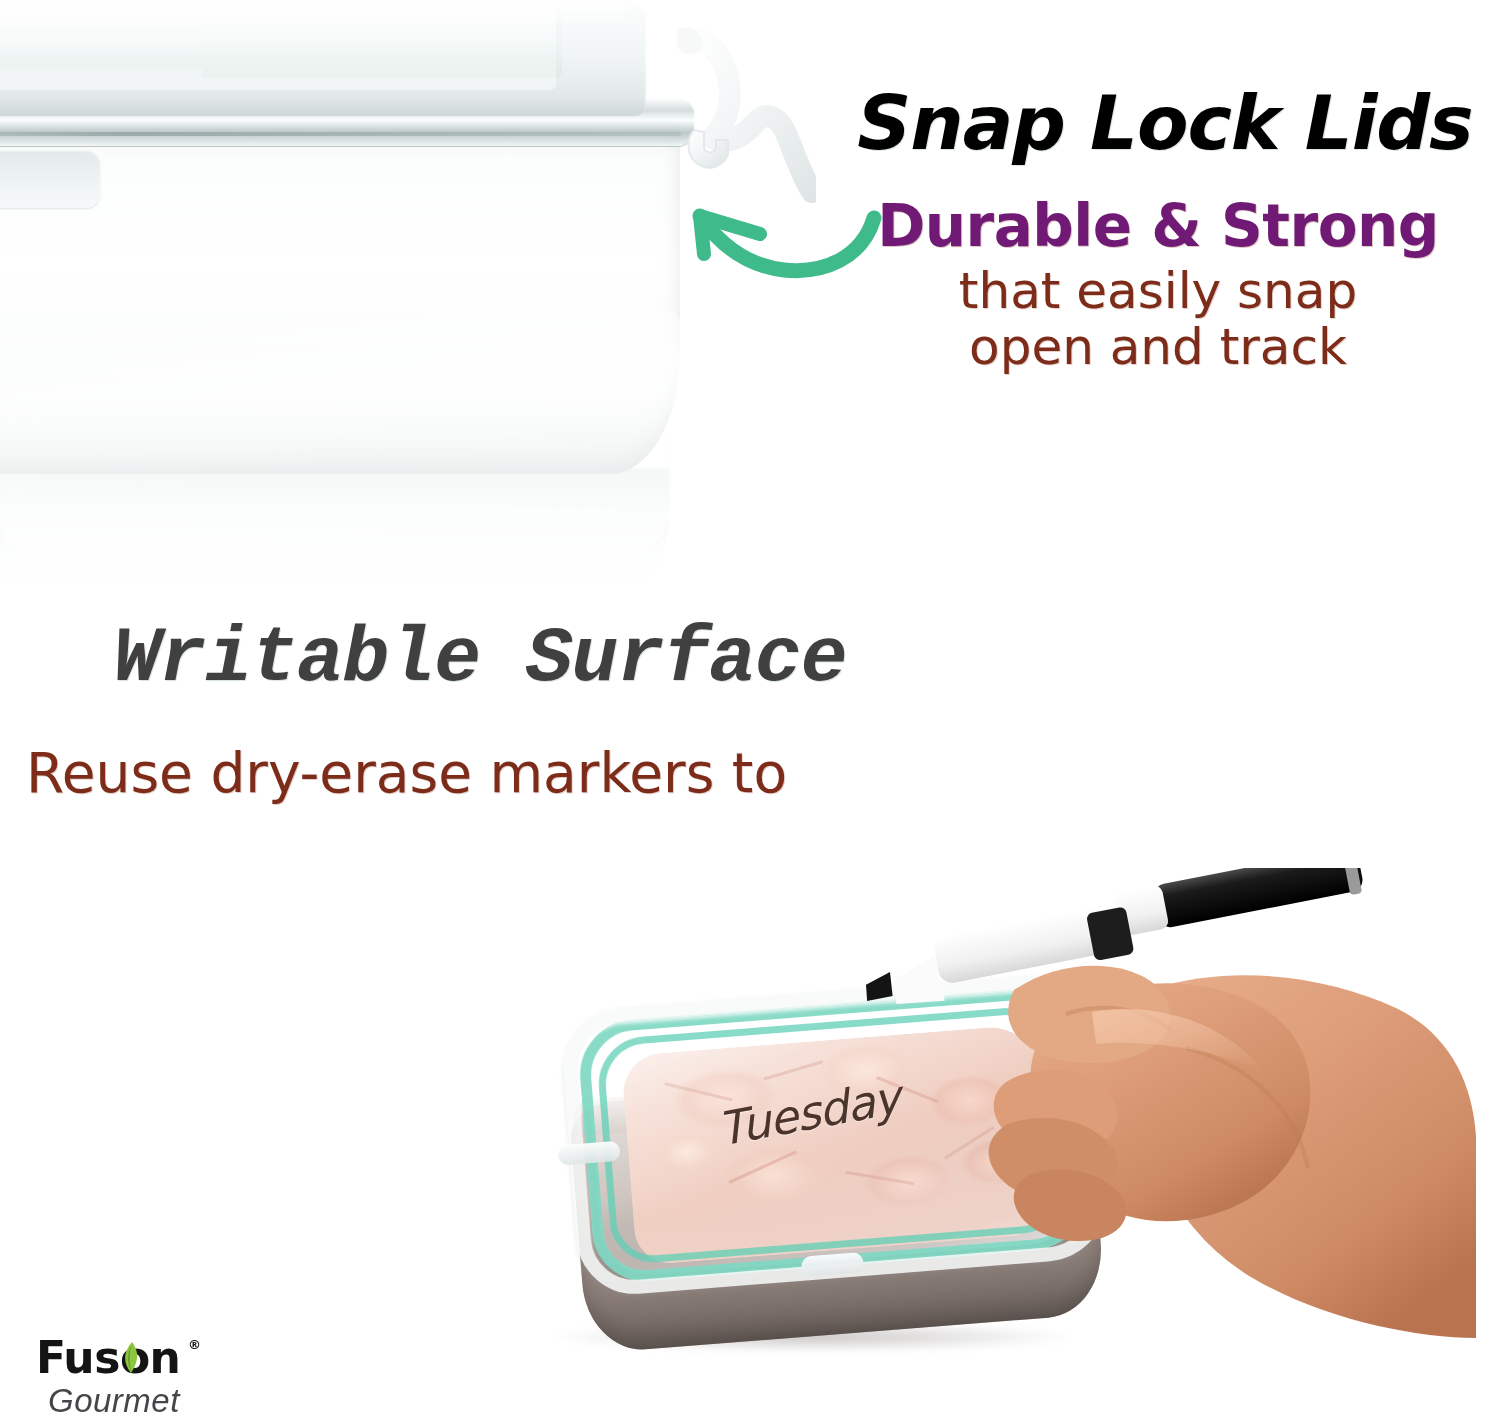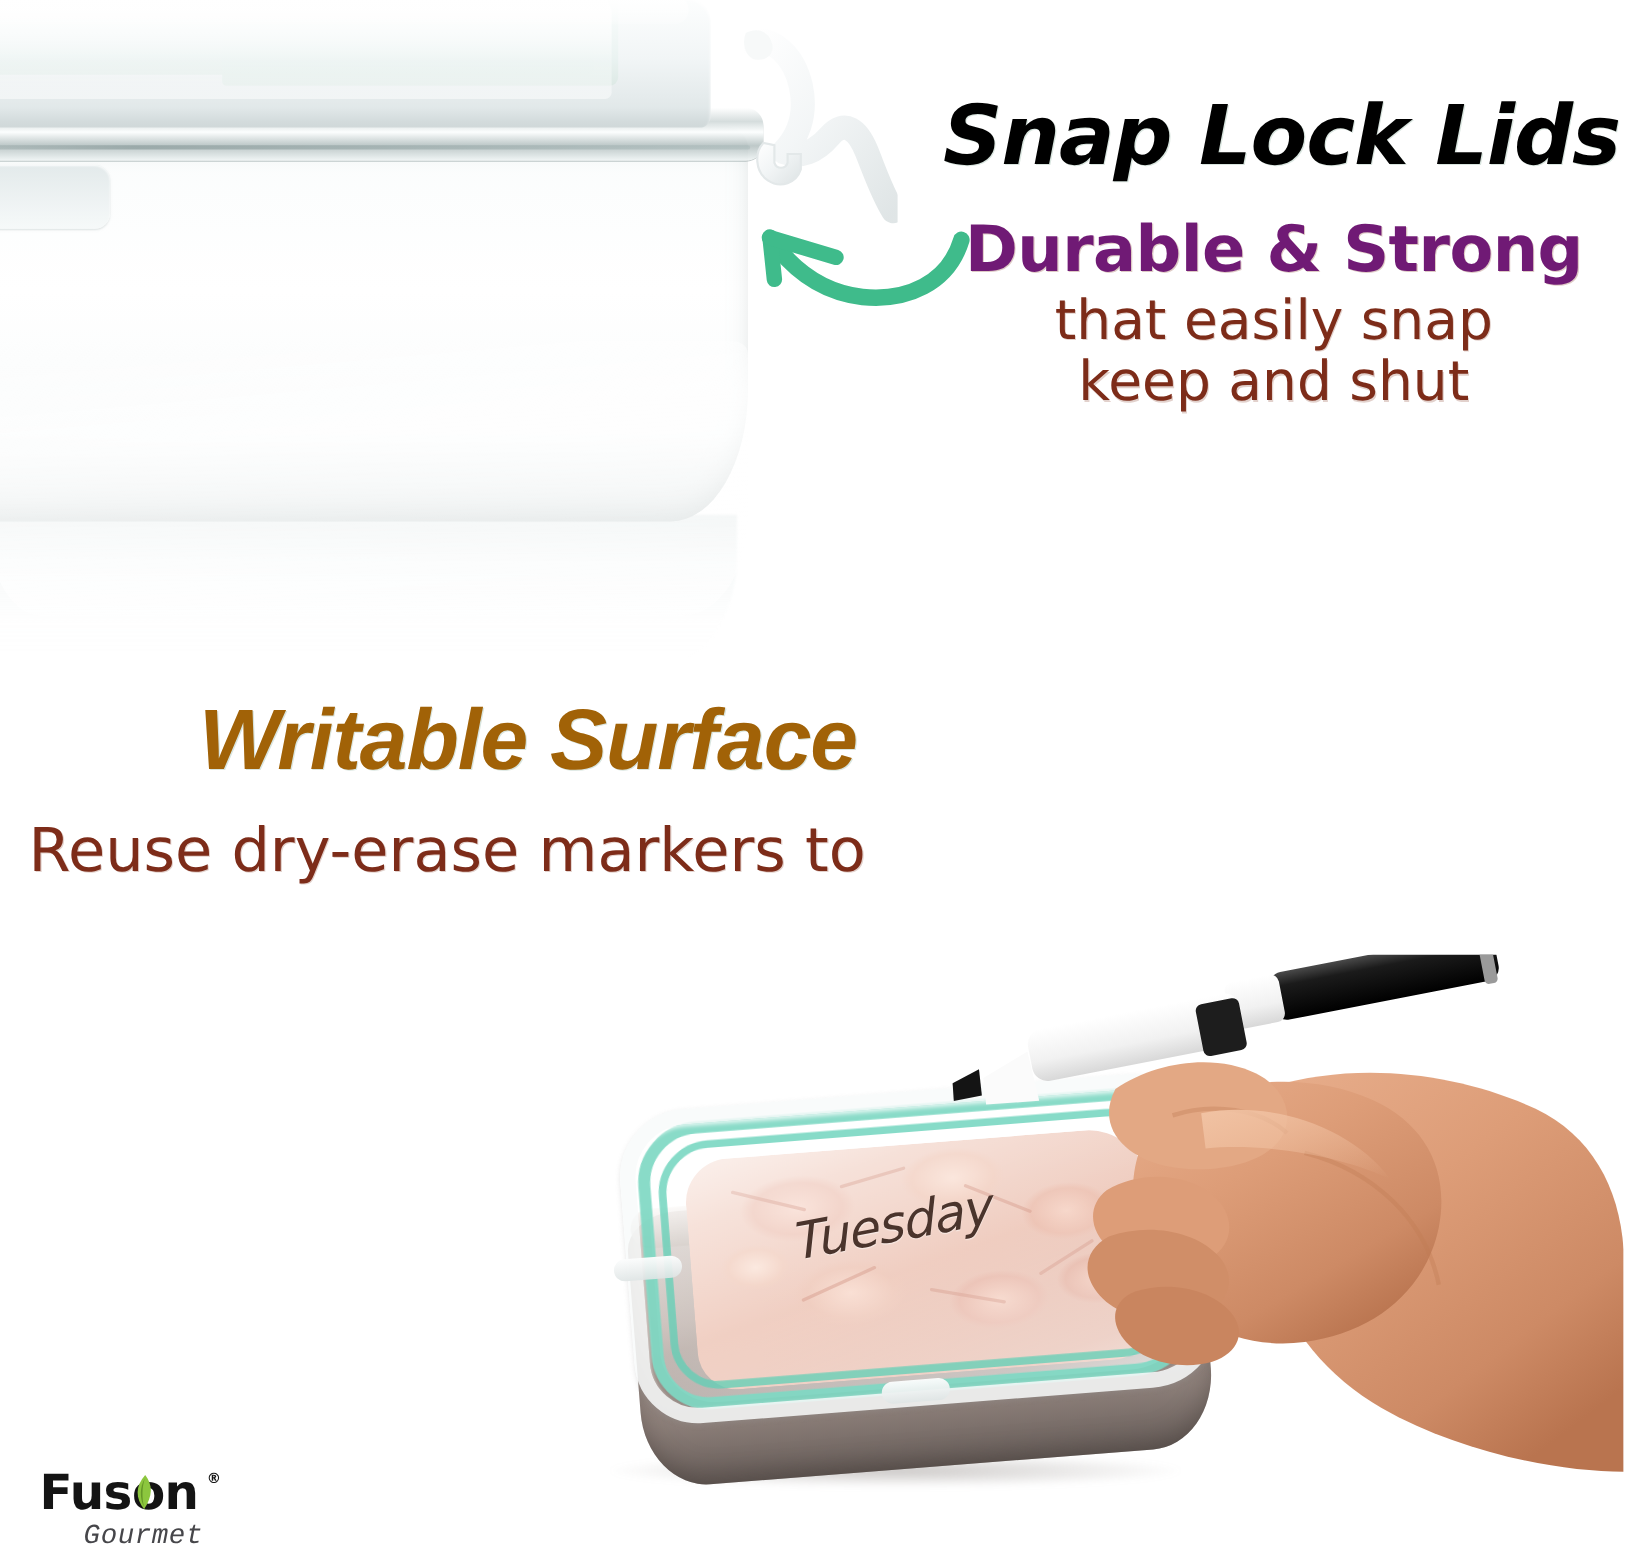--- a/index.html
+++ b/index.html
@@ -170,25 +170,25 @@
   #body-snap-lock {
     margin-top: 6px;
     font-family: "DejaVu Sans", sans-serif;
     font-size: 50px; line-height: 1.12; font-weight: 400;
     color: #7d2c19;
     text-shadow: 1px 1px 0 rgba(125,44,25,.22);
   }
 
   
   #headline-writable {
-    left: 60px; top: 633px; width: 840px;
-    font-family: Liberation Sans, sans-serif;
+    left: 60px; top: 620px; width: 840px;
+    font-family: Liberation Mono, monospace;
     font-size: 78px; line-height: 1.0;
     font-weight: 700; font-style: italic; letter-spacing: -1px;
-    color: #a16207; text-align: center; white-space: nowrap;
+    color: #404040; text-align: center; white-space: nowrap;
     text-shadow: 1px 1px 0 rgba(120,160,140,.28);
   }
   #body-writable {
     left: 26px; top: 742px; width: 940px;
     font-family: "DejaVu Sans", sans-serif;
     font-size: 55px; line-height: 1.13; font-weight: 400;
     color: #7d2c19; text-align: left;
     text-shadow: 1px 1px 0 rgba(125,44,25,.22);
   }
 
@@ -308,23 +308,23 @@
     letter-spacing: -.5px; line-height: 1;
     position: relative; display: inline-block;
   }
   #brand-leaf-icon { position: absolute; left: 84px; top: 2px; width: 20px; height: 34px; }
   #brand-registered {
     font-family: "DejaVu Sans", sans-serif;
     font-size: 13px; color: #141414; vertical-align: super;
     position: absolute; left: 152px; top: 2px;
   }
   #brand-tagline {
-    font-family: Liberation Mono, monospace;
-    font-size: 25px; font-style: italic; color: #46464a;
-    margin-left: 40px; margin-top: 2px; letter-spacing: .5px;
+    font-family: Liberation Sans, sans-serif;
+    font-size: 33px; font-style: italic; color: #46464a;
+    margin-left: 12px; margin-top: 2px; letter-spacing: .5px;
   }
 </style>
 </head>
 <body>
 
 <div class="layer" id="hero-container-photo">
 
   <div class="glass-reflection"></div>
 
   <div class="glass-body">
@@ -370,21 +370,21 @@
     <path d="M16 24 L 76 42" fill="none" stroke="#3fbb8b" stroke-width="14" stroke-linecap="round"></path>
   </svg>
 </div>
 
 <div class="layer" id="headline-snap-lock">Snap Lock Lids</div>
 
 <div class="layer" id="subcopy-block">
   <div id="subhead-durable">Durable &amp; Strong</div>
   <div id="body-snap-lock">
     <div>that easily snap</div>
-    <div>keep and shut</div>
+    <div>open and track</div>
   </div>
 </div>
 
 <div class="layer" id="headline-writable">Writable Surface</div>
 
 <div class="layer" id="body-writable">
   <div>Reuse dry-erase markers to</div>
 </div>
 
 <div class="layer" id="writable-demo-photo">

